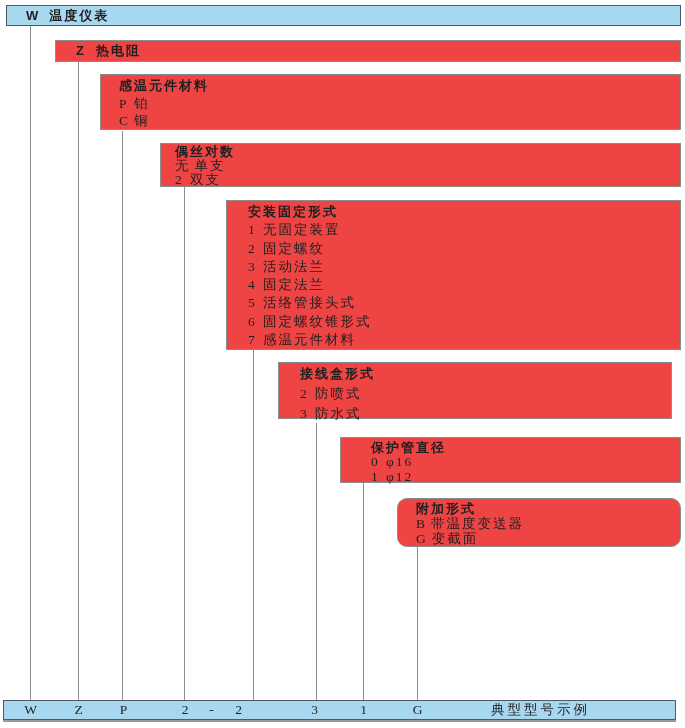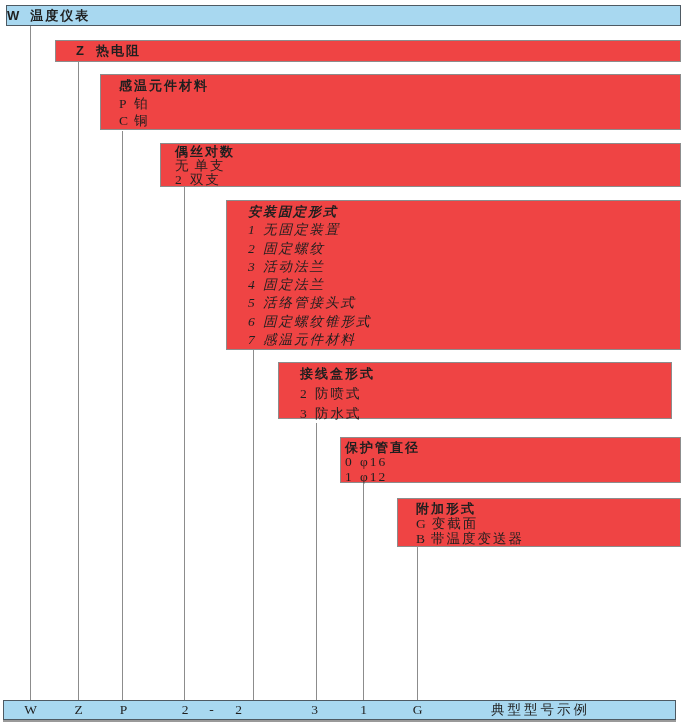--- a/index.html
+++ b/index.html
@@ -11,21 +11,21 @@
   }
   html,body{margin:0;padding:0;background:#ffffff;}
   body{width:685px;height:728px;overflow:hidden;
        font-family:"Liberation Serif","DejaVu Serif",serif;color:var(--text);}
   #canvas{position:relative;width:685px;height:728px;background:#fff;}
 
   
   .bar{position:absolute;box-sizing:border-box;background:var(--bar-fill);
        border:1px solid var(--bar-border);}
   #top-bar{left:6px;top:5px;width:675px;height:21px;line-height:19px;
-           font-family:"Liberation Sans","DejaVu Sans",sans-serif;
+           padding-left:19px;font-family:"Liberation Sans","DejaVu Sans",sans-serif;
            font-weight:bold;font-size:13px;}
   #top-bar .code{display:inline-block;min-width:12px;margin-right:11px;}
   #top-bar .lbl{letter-spacing:2px;}
   #bottom-bar{left:3px;top:700px;width:673px;height:20px;font-size:13.5px;
               box-shadow:0 2px 0 #9a9a9a;}
   .cell{position:absolute;top:0;height:100%;line-height:18px;
         transform:translateX(-50%);white-space:nowrap;}
   .c0{left:26.5px}.c1{left:74.5px}.c2{left:119.5px}.c3{left:181px}
   .c4{left:207.5px}.c5{left:234.5px}.c6{left:310.5px}.c7{left:359.5px}.c8{left:413.5px}
   #bottom-caption{position:absolute;left:487px;top:0;height:100%;line-height:18px;
@@ -42,27 +42,27 @@
   #box-z{left:55px;top:40px;width:626px;height:22px;padding-left:20px;line-height:20px;
          font-family:"Liberation Sans","DejaVu Sans",sans-serif;font-weight:bold;font-size:13px;}
   #box-z .code{display:inline-block;min-width:11px;margin-right:9px;}
   #box-z .lbl{letter-spacing:2px;}
 
   #box-sensing{left:100px;top:74px;width:581px;height:56px;
                padding:2px 0 0 18px;line-height:17.5px;}
   #box-pairs{left:160px;top:143px;width:521px;height:44px;
              padding:1px 8px 0 14px;line-height:14px;}
   #box-mount{left:226px;top:200px;width:455px;height:150px;
-             padding:2px 0 0 21px;line-height:18.3px;font-style:italic;}
+             padding:2px 0 0 21px;line-height:18.3px;}
   #box-junction{left:278px;top:362px;width:394px;height:57px;
                 padding:1px 0 0 21px;line-height:20px;}
   #box-tube{left:340px;top:437px;width:341px;height:46px;
-            padding:3px 0 0 4px;line-height:14.3px;}
+            padding:3px 0 0 30px;line-height:14.3px;}
   #box-extra{left:397px;top:498px;width:284px;height:49px;
-             padding:2px 0 0 18px;line-height:15px;}
+             padding:2px 0 0 18px;line-height:15px;border-radius:10px;}
 
   
   .vline{position:absolute;width:1px;background:var(--line);}
   #line-w{left:29.5px;top:26px;height:674px;}
   #line-z{left:78px;top:62px;height:638px;}
   #line-p{left:122px;top:131px;height:569px;}
   #line-2a{left:184px;top:187px;height:513px;}
   #line-2b{left:253px;top:350px;height:350px;}
   #line-3{left:316px;top:423px;height:277px;}
   #line-1{left:362.5px;top:483px;height:217px;}
@@ -111,22 +111,22 @@
   </div>
 
   <div class="box" id="box-tube">
     <div class="title">保护管直径</div>
     <div class="row"><span class="code">0</span><span class="lbl">φ16</span></div>
     <div class="row"><span class="code">1</span><span class="lbl">φ12</span></div>
   </div>
 
   <div class="box" id="box-extra">
     <div class="title">附加形式</div>
+    <div class="row"><span class="code">B</span><span class="lbl">带温度变送器</span></div>
     <div class="row"><span class="code">G</span><span class="lbl">变截面</span></div>
-    <div class="row"><span class="code">B</span><span class="lbl">带温度变送器</span></div>
   </div>
 
   <div class="vline" id="line-w"></div>
   <div class="vline" id="line-z"></div>
   <div class="vline" id="line-p"></div>
   <div class="vline" id="line-2a"></div>
   <div class="vline" id="line-2b"></div>
   <div class="vline" id="line-3"></div>
   <div class="vline" id="line-1"></div>
   <div class="vline" id="line-g"></div>

